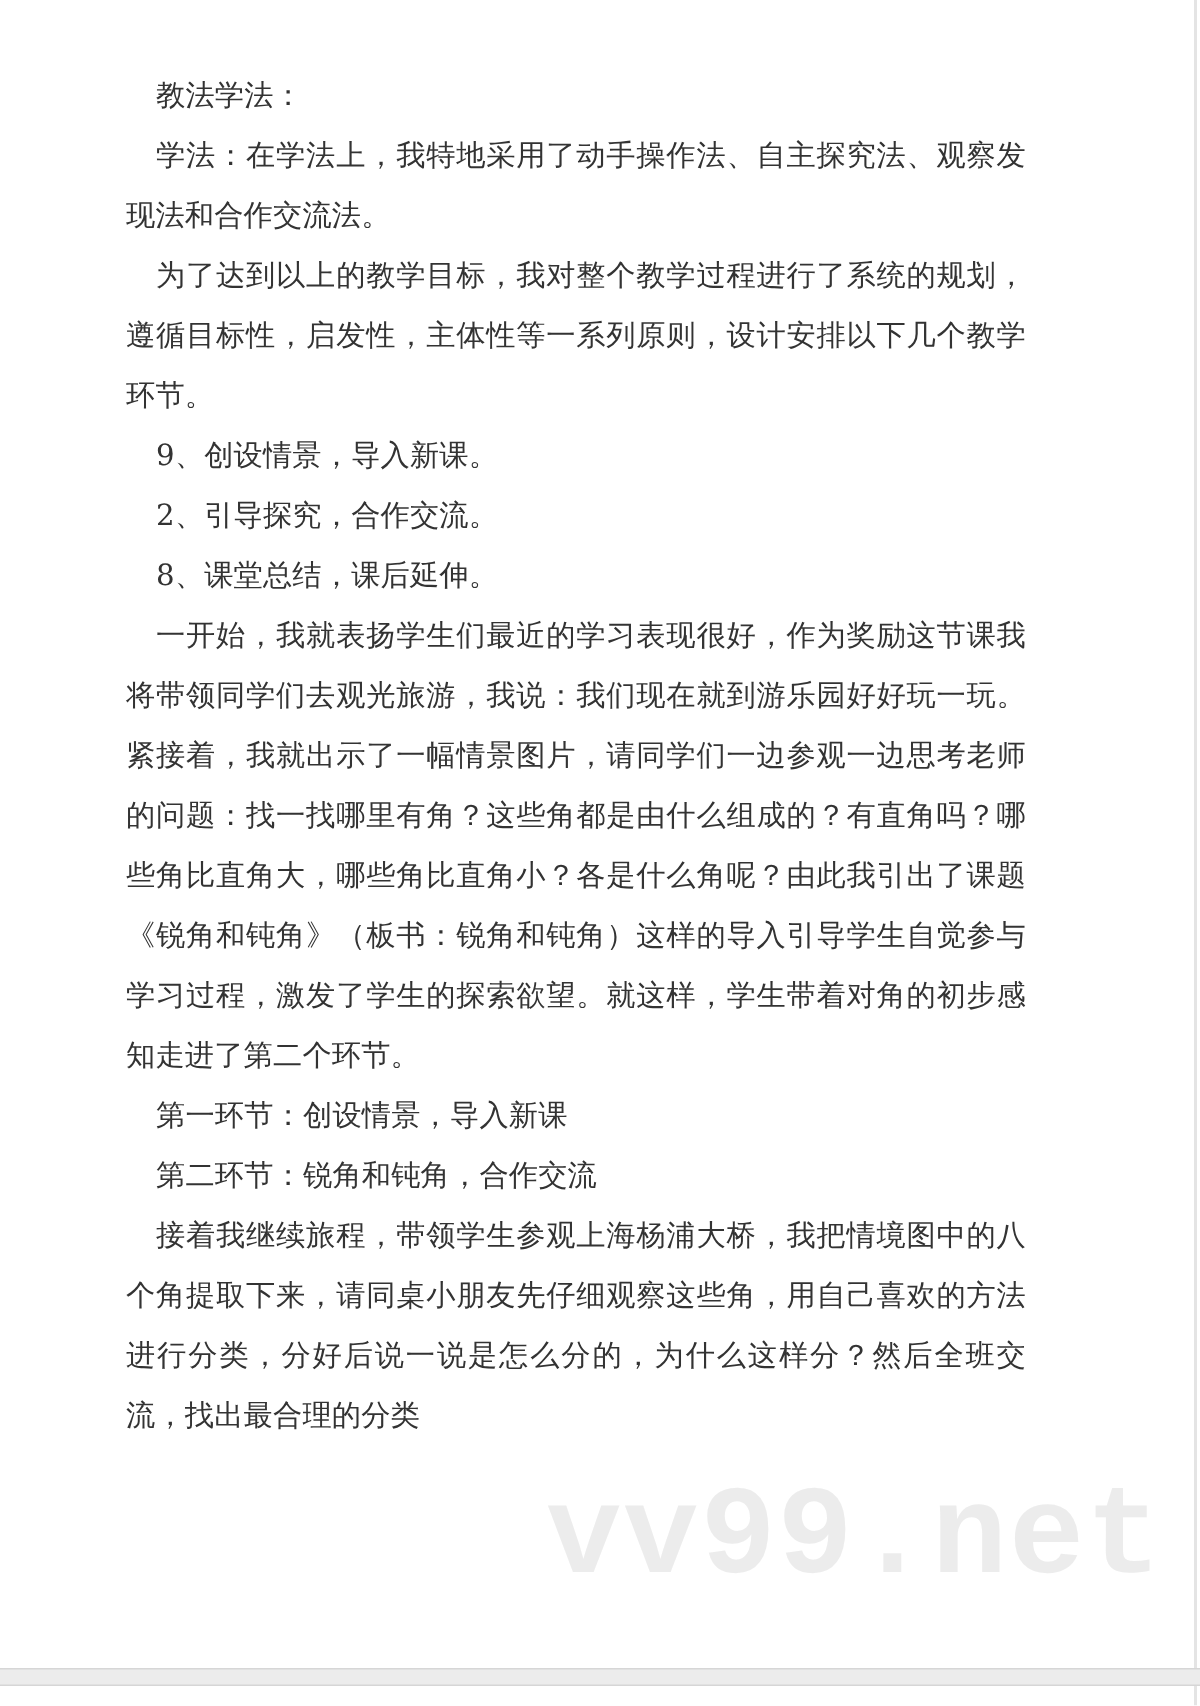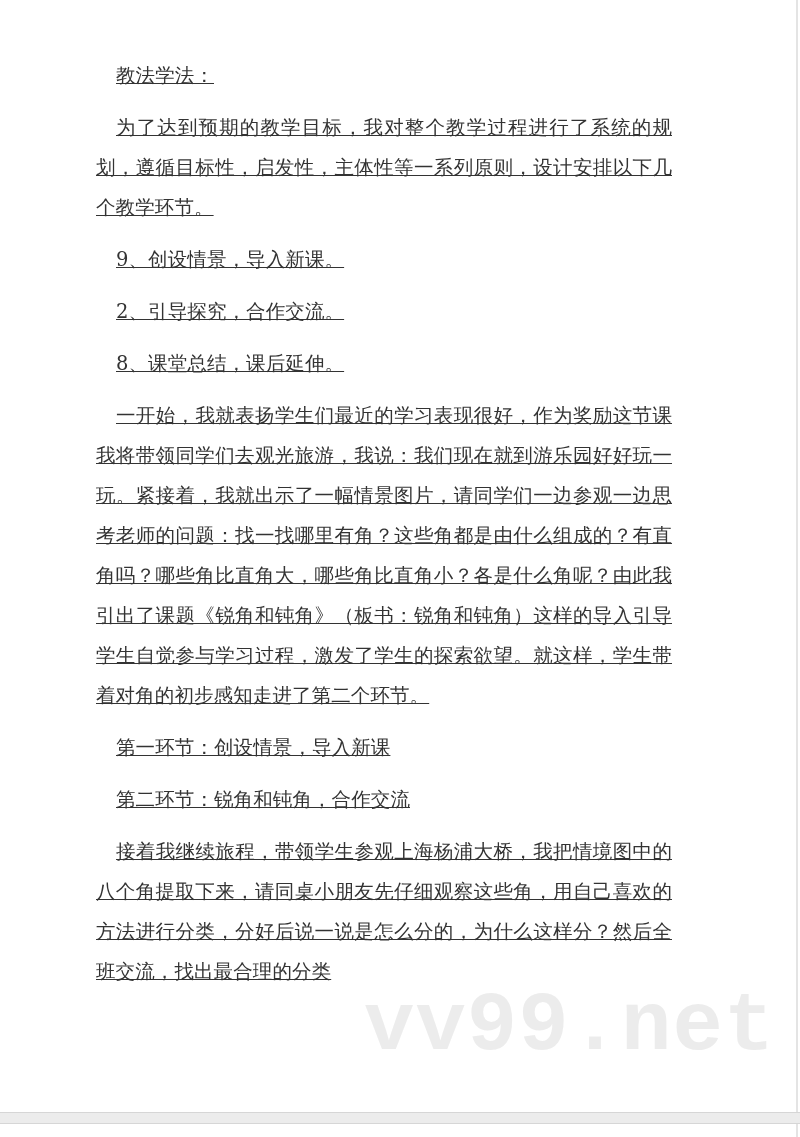--- a/index.html
+++ b/index.html
@@ -51,26 +51,25 @@
       left: 84px;
       top: 44px;
       width: 600px;
       font-family: "DejaVu Serif", "Liberation Serif", serif;
       font-size: 19.5px;
       line-height: 40px;
       color: #333333;
       letter-spacing: 0.1px;
     }
     .para {
-      margin: 12px;
+      margin: 0;
       text-indent: 20px;
       text-align: justify;
       text-align-last: left;
       word-break: break-all;
-      text-decoration: underline;
     }
     .watermark {
       position: absolute;
       left: 364px;
       top: 982px;
       font-family: Liberation Mono, monospace;
       font-weight: bold;
       font-size: 84px;
       line-height: 90px;
       color: #ebebeb;
@@ -82,21 +81,22 @@
     .body-text { z-index: 1; }
   </style>
 </head>
 <body>
 
 <div class="viewport">
   <div class="page">
     <div class="watermark">vv99.net</div>
     <div class="body-text">
       <p class="para">教法学法：</p>
-      <p class="para">为了达到预期的教学目标，我对整个教学过程进行了系统的规划，遵循目标性，启发性，主体性等一系列原则，设计安排以下几个教学环节。</p>
+      <p class="para">学法：在学法上，我特地采用了动手操作法、自主探究法、观察发现法和合作交流法。</p>
+      <p class="para">为了达到以上的教学目标，我对整个教学过程进行了系统的规划，遵循目标性，启发性，主体性等一系列原则，设计安排以下几个教学环节。</p>
       <p class="para">9、创设情景，导入新课。</p>
       <p class="para">2、引导探究，合作交流。</p>
       <p class="para">8、课堂总结，课后延伸。</p>
       <p class="para">一开始，我就表扬学生们最近的学习表现很好，作为奖励这节课我将带领同学们去观光旅游，我说：我们现在就到游乐园好好玩一玩。紧接着，我就出示了一幅情景图片，请同学们一边参观一边思考老师的问题：找一找哪里有角？这些角都是由什么组成的？有直角吗？哪些角比直角大，哪些角比直角小？各是什么角呢？由此我引出了课题《锐角和钝角》（板书：锐角和钝角）这样的导入引导学生自觉参与学习过程，激发了学生的探索欲望。就这样，学生带着对角的初步感知走进了第二个环节。</p>
       <p class="para">第一环节：创设情景，导入新课</p>
       <p class="para">第二环节：锐角和钝角，合作交流</p>
       <p class="para">接着我继续旅程，带领学生参观上海杨浦大桥，我把情境图中的八个角提取下来，请同桌小朋友先仔细观察这些角，用自己喜欢的方法进行分类，分好后说一说是怎么分的，为什么这样分？然后全班交流，找出最合理的分类</p>
     </div>
   </div>
   <div class="page-gap"></div>

